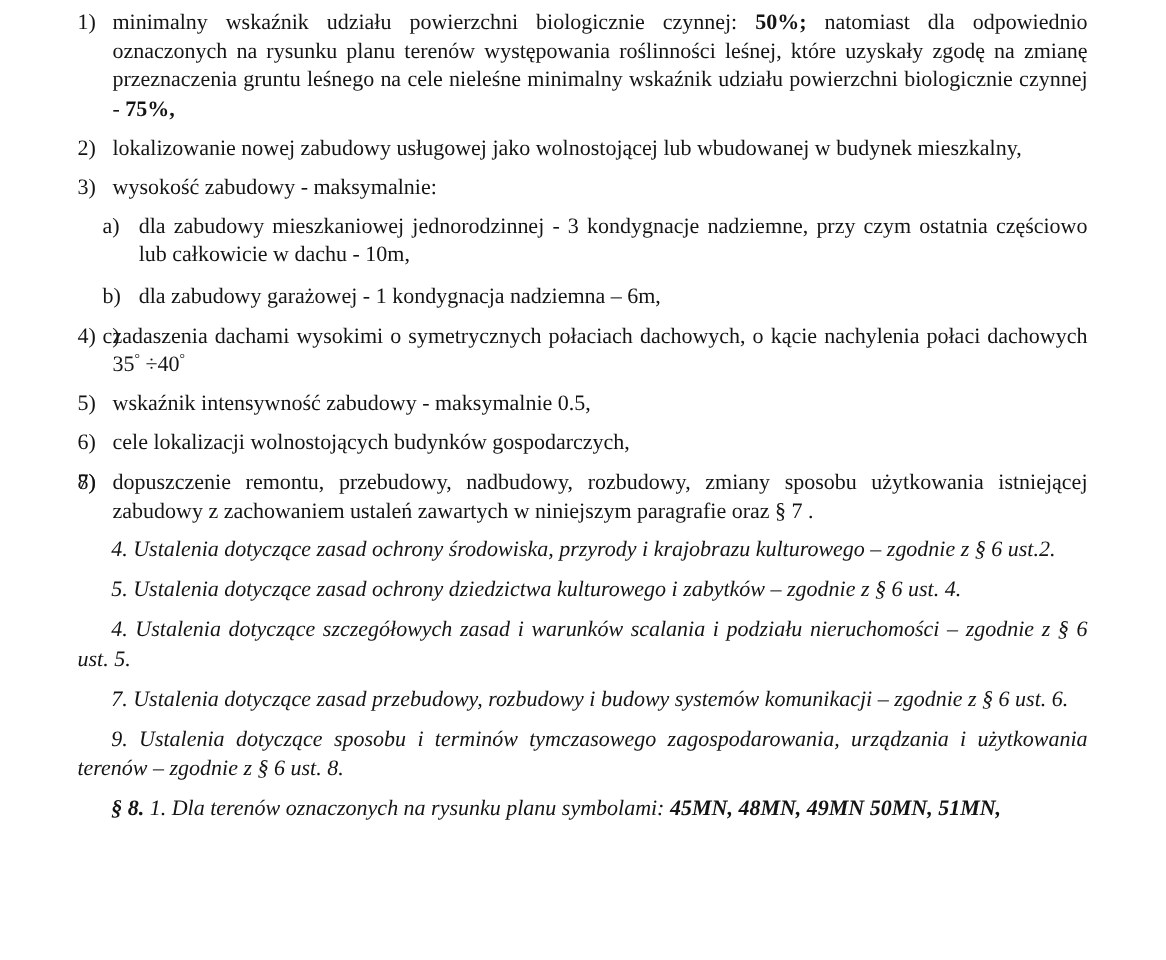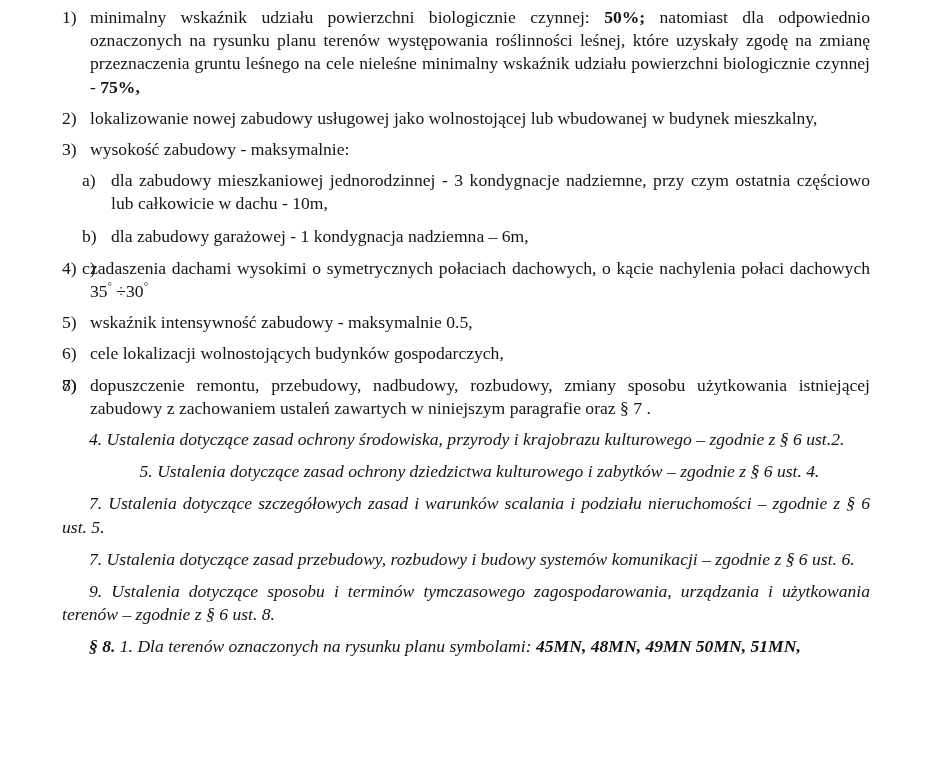--- a/index.html
+++ b/index.html
@@ -58,21 +58,21 @@
     width: 25px;
     text-align: left;
   }
   
   .para {
     margin: 0 0 9px 0;
     text-indent: 27px;
     text-align: justify;
     font-style: italic;
   }
-  .para.nojust { text-align: center; }
+  .para.nojust { text-align: left; }
   .b { font-weight: bold; }
   sup {
     font-size: 0.62em;
     vertical-align: super;
     line-height: 0;
   }
 </style>
 </head>
 <body>
 
@@ -95,41 +95,41 @@
       <span class="marker">a)</span><span>dla zabudowy mieszkaniowej jednorodzinnej - 3  kondygnacje nadziemne, przy czym ostatnia częściowo lub całkowicie w dachu - 10m,</span>
     </div>
     <div class="subitem">
       <span class="marker">b)</span><span>dla zabudowy garażowej - 1  kondygnacja nadziemna – 6m,</span>
     </div>
     <div class="subitem">
       <span class="marker">c)</span>
     </div>
 
     <div class="item">
-      <span class="marker">4)</span><span><span>zadaszenia dachami wysokimi o symetrycznych połaciach dachowych, o kącie nachylenia połaci dachowych 35</span><sup>°</sup><span> ÷30</span><sup>°</sup></span>
+      <span class="marker">4)</span><span><span>zadaszenia dachami wysokimi o symetrycznych połaciach dachowych, o kącie nachylenia połaci dachowych 35</span><sup>°</sup><span> ÷40</span><sup>°</sup></span>
     </div>
 
     <div class="item">
       <span class="marker">5)</span><span>wskaźnik intensywność zabudowy - maksymalnie 0.5,</span>
     </div>
 
     <div class="item">
       <span class="marker">6)</span><span>cele lokalizacji wolnostojących budynków gospodarczych,</span>
     </div>
 
     <div class="item">
       <span class="marker">7)</span>
     </div>
 
     <div class="item">
       <span class="marker">8)</span><span>dopuszczenie remontu, przebudowy, nadbudowy, rozbudowy, zmiany sposobu użytkowania istniejącej zabudowy z zachowaniem ustaleń zawartych w niniejszym paragrafie oraz § 7 .</span>
     </div>
 
     <p class="para">4. Ustalenia dotyczące zasad ochrony środowiska, przyrody i krajobrazu kulturowego – zgodnie z § 6  ust.2.</p>
     <p class="para nojust">5. Ustalenia dotyczące zasad ochrony dziedzictwa kulturowego i zabytków – zgodnie z § 6  ust. 4.</p>
-    <p class="para">7. Ustalenia dotyczące szczegółowych zasad i warunków scalania i podziału nieruchomości – zgodnie z § 6  ust. 5.</p>
+    <p class="para">4. Ustalenia dotyczące szczegółowych zasad i warunków scalania i podziału nieruchomości – zgodnie z § 6  ust. 5.</p>
     <p class="para">7. Ustalenia dotyczące zasad przebudowy, rozbudowy i budowy systemów komunikacji – zgodnie z § 6  ust. 6.</p>
     <p class="para">9. Ustalenia dotyczące sposobu i terminów tymczasowego zagospodarowania, urządzania i użytkowania terenów – zgodnie z § 6  ust. 8.</p>
 
     <p class="para"><span class="b">§ 8.</span><span> 1. Dla terenów oznaczonych na rysunku planu symbolami: </span><span class="b">45MN, 48MN, 49MN 50MN, 51MN,</span></p>
 
   </div>
 </div>
 
 </body></html>

